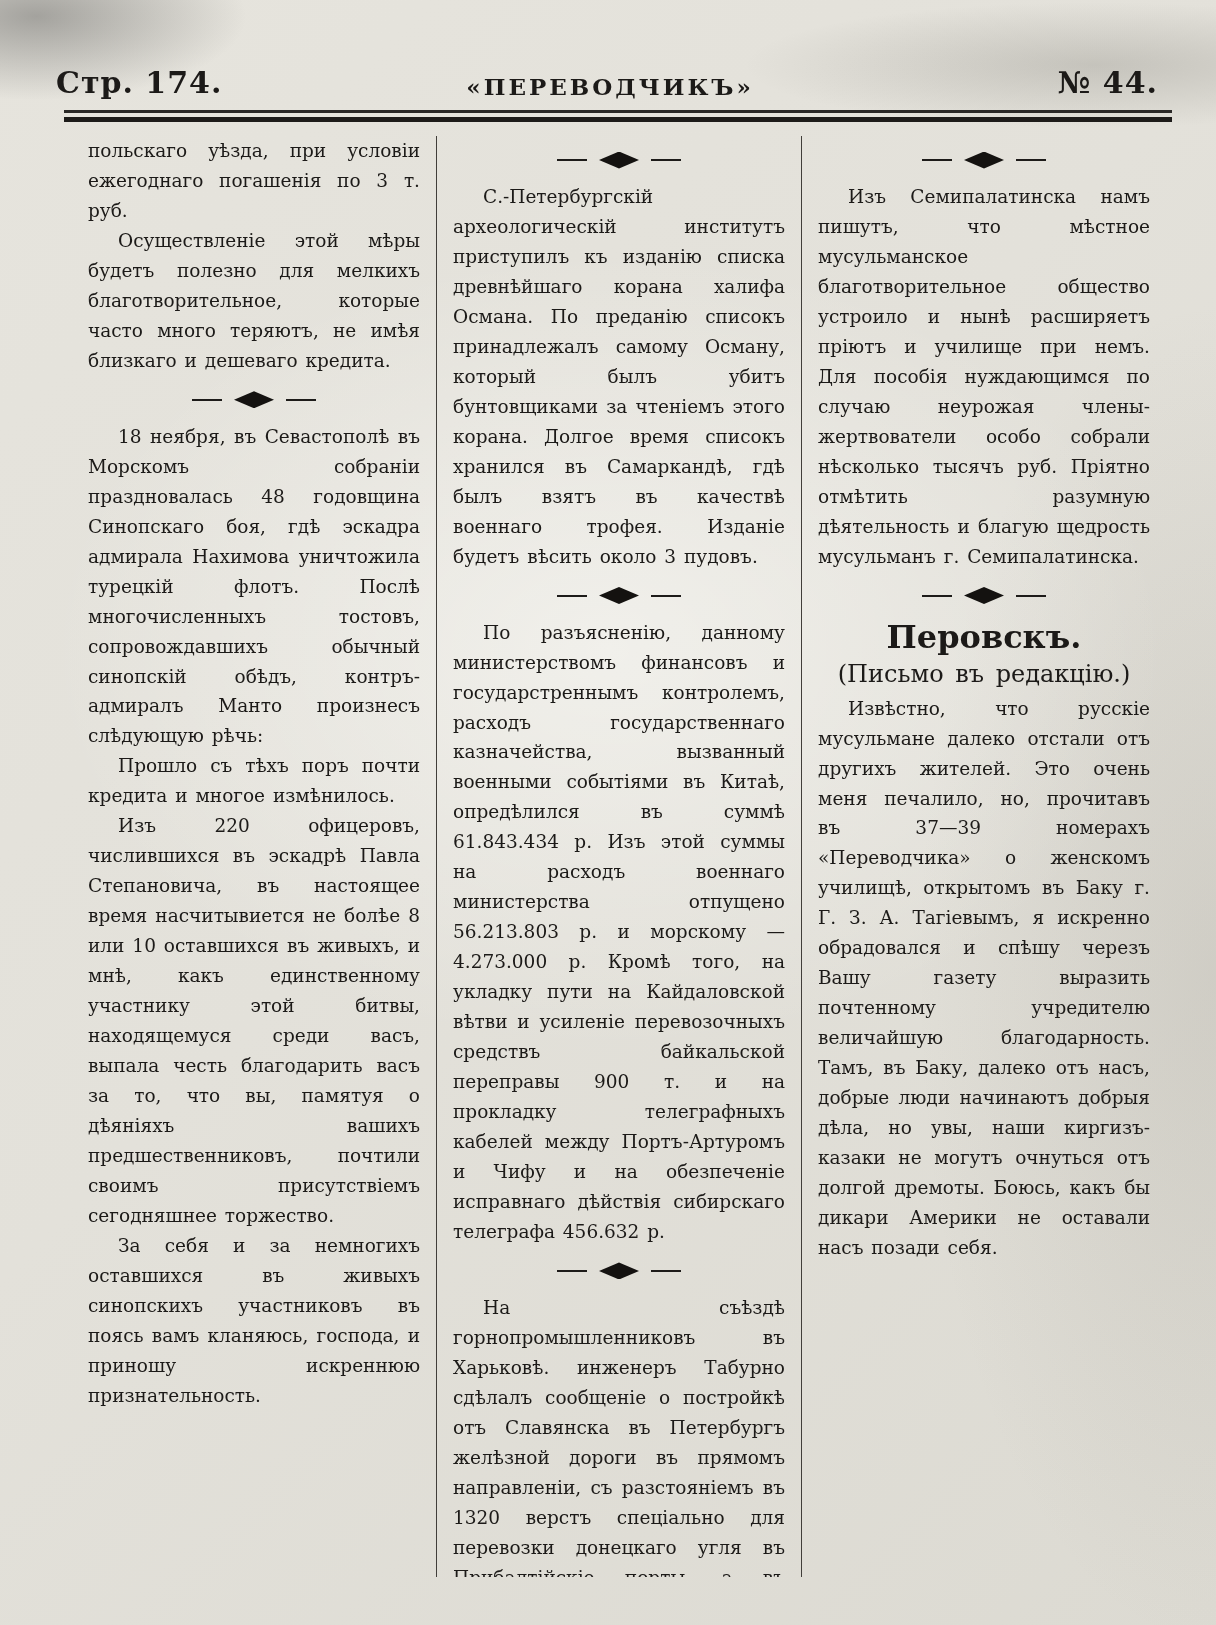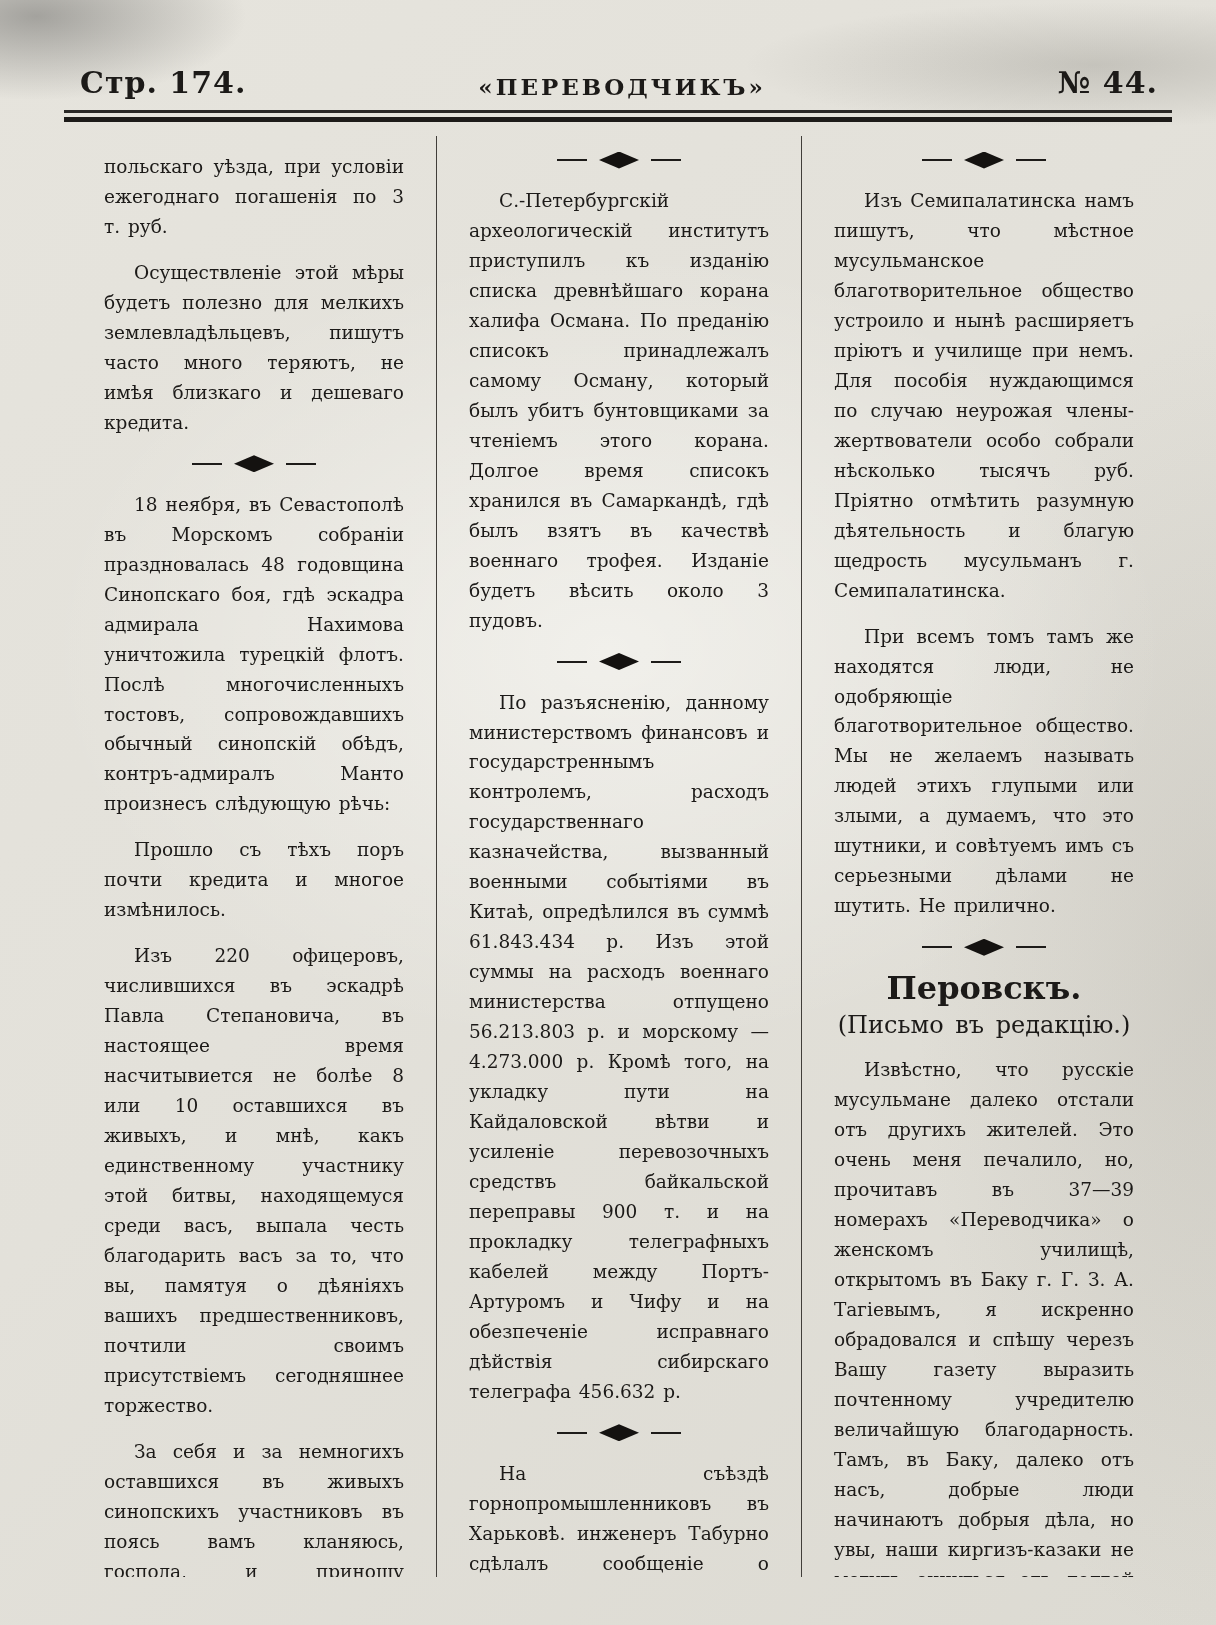--- a/index.html
+++ b/index.html
@@ -16,21 +16,21 @@
       radial-gradient(ellipse 300px 120px at 3% 1%, rgba(40,40,40,.35), rgba(40,40,40,0) 70%),
       radial-gradient(ellipse 500px 90px at 90% 4%, rgba(90,88,80,.22), rgba(90,88,80,0) 70%),
       radial-gradient(ellipse 700px 500px at 50% 40%, rgba(255,255,252,.5), rgba(255,255,252,0) 80%),
       radial-gradient(ellipse 400px 900px at 100% 60%, rgba(120,115,105,.15), rgba(120,115,105,0) 75%),
       linear-gradient(135deg,#e6e4dd 0%,#e3e1da 45%,#dcdad2 100%);
     overflow:hidden;
   }
   
   .header{
     position:relative;
-    padding:38px 58px 0 80px;
+    padding:38px 58px 0 56px;
     height:62px;
     display:flex;align-items:flex-end;justify-content:space-between;
   }
   .page-label,.issue-label{
     font-size:30px;font-weight:bold;letter-spacing:1px;white-space:nowrap;
   }
   .masthead{
     font-size:23px;font-weight:bold;letter-spacing:3px;white-space:nowrap;
     transform:translateX(-30px);
   }
@@ -46,21 +46,21 @@
     box-sizing:border-box;
   }
   .col{
     flex:1 1 0;
     padding:0 16px;
     overflow:hidden;
     text-align:justify;
   }
   .col + .col{border-left:1.5px solid #413e3a;}
   .p{
-    margin:16px;
+    margin:0;
     font-size:18.5px;
     line-height:1.62;
     text-indent:30px;
     word-spacing:2px;
   }
   .p.cont{text-indent:0;}
   .h2{
     margin:8px 0 4px;
     font-size:32px;font-weight:bold;
     text-align:center;text-indent:0;
@@ -96,21 +96,21 @@
   </div>
 
   <div class="rule-wrap">
     <div class="rule-thin"></div>
     <div class="rule-thick"></div>
   </div>
 
   <div class="columns">
     <div class="col">
         <p class="p cont">польскаго уѣзда, при условіи ежегоднаго погашенія по 3 т. руб.</p>
-        <p class="p">Осуществленіе этой мѣры будетъ полезно для мелкихъ землевладѣльцевъ, пишутъ часто много теряютъ, не имѣя близкаго и дешеваго кредита.</p>
+        <p class="p">Осуществленіе этой мѣры будетъ полезно для мелкихъ благотворительное, которые часто много теряютъ, не имѣя близкаго и дешеваго кредита.</p>
         <div class="divider">
           <span class="diamond"></span>
         </div>
         <p class="p">18 неября, въ Севастополѣ въ Морскомъ собраніи праздновалась 48 годовщина Синопскаго боя, гдѣ эскадра адмирала Нахимова уничтожила турецкій флотъ. Послѣ многочисленныхъ тостовъ, сопровождавшихъ обычный синопскій обѣдъ, контръ-адмиралъ Манто произнесъ слѣдующую рѣчь:</p>
         <p class="p">Прошло съ тѣхъ поръ почти кредита и многое измѣнилось.</p>
         <p class="p">Изъ 220 офицеровъ, числившихся въ эскадрѣ Павла Степановича, въ настоящее время насчитывиется не болѣе 8 или 10 оставшихся въ живыхъ, и мнѣ, какъ единственному участнику этой битвы, находящемуся среди васъ, выпала честь благодарить васъ за то, что вы, памятуя о дѣяніяхъ вашихъ предшественниковъ, почтили своимъ присутствіемъ сегодняшнее торжество.</p>
         <p class="p">За себя и за немногихъ оставшихся въ живыхъ синопскихъ участниковъ въ поясь вамъ кланяюсь, господа, и приношу искреннюю признательность.</p>
       </div>
     <div class="col">
         <div class="divider">
@@ -124,21 +124,20 @@
         <div class="divider">
           <span class="diamond"></span>
         </div>
         <p class="p">На съѣздѣ горнопромышленниковъ въ Харьковѣ. инженеръ Табурно сдѣлалъ сообщеніе о постройкѣ отъ Славянска въ Петербургъ желѣзной дороги въ прямомъ направленіи, съ разстояніемъ въ 1320 верстъ спеціально для перевозки донецкаго угля въ Прибалтійскіе порты, а въ донецкій бассейнъ лѣса для потребностей заводовъ и шахтъ. Стоимость линій разсчитана въ 59 милл. р. Доходъ опредѣленъ въ размѣрѣ 9 мил. р.; расходъ въ 5 съ полов. мил. руб. Съѣздъ постановилъ поддержать проектъ.</p>
       </div>
     <div class="col">
         <div class="divider">
           <span class="diamond"></span>
         </div>
         <p class="p">Изъ Семипалатинска намъ пишутъ, что мѣстное мусульманское благотворительное общество устроило и нынѣ расширяетъ пріютъ и училище при немъ. Для пособія нуждающимся по случаю неурожая члены-жертвователи особо собрали нѣсколько тысячъ руб. Пріятно отмѣтить разумную дѣятельность и благую щедрость мусульманъ г. Семипалатинска.</p>
-        <p class="p">При всемъ томъ тамъ же находятся люди, не одобряющіе благотворительное общество. Мы не желаемъ называть людей этихъ глупыми или злыми, а думаемъ, что это шутники, и совѣтуемъ имъ съ серьезными дѣлами не шутить. Не прилично.</p>
         <div class="divider">
           <span class="diamond"></span>
         </div>
         <h3 class="h2">Перовскъ.</h3>
         <p class="sub">(Письмо въ редакцію.)</p>
         <p class="p">Извѣстно, что русскіе мусульмане далеко отстали отъ другихъ жителей. Это очень меня печалило, но, прочитавъ въ 37—39 номерахъ «Переводчика» о женскомъ училищѣ, открытомъ въ Баку г. Г. З. А. Тагіевымъ, я искренно обрадовался и спѣшу черезъ Вашу газету выразить почтенному учредителю величайшую благодарность. Тамъ, въ Баку, далеко отъ насъ, добрые люди начинаютъ добрыя дѣла, но увы, наши киргизъ-казаки не могутъ очнуться отъ долгой дремоты. Боюсь, какъ бы дикари Америки не оставали насъ позади себя.</p>
       </div>
   </div>
 
 </div>

